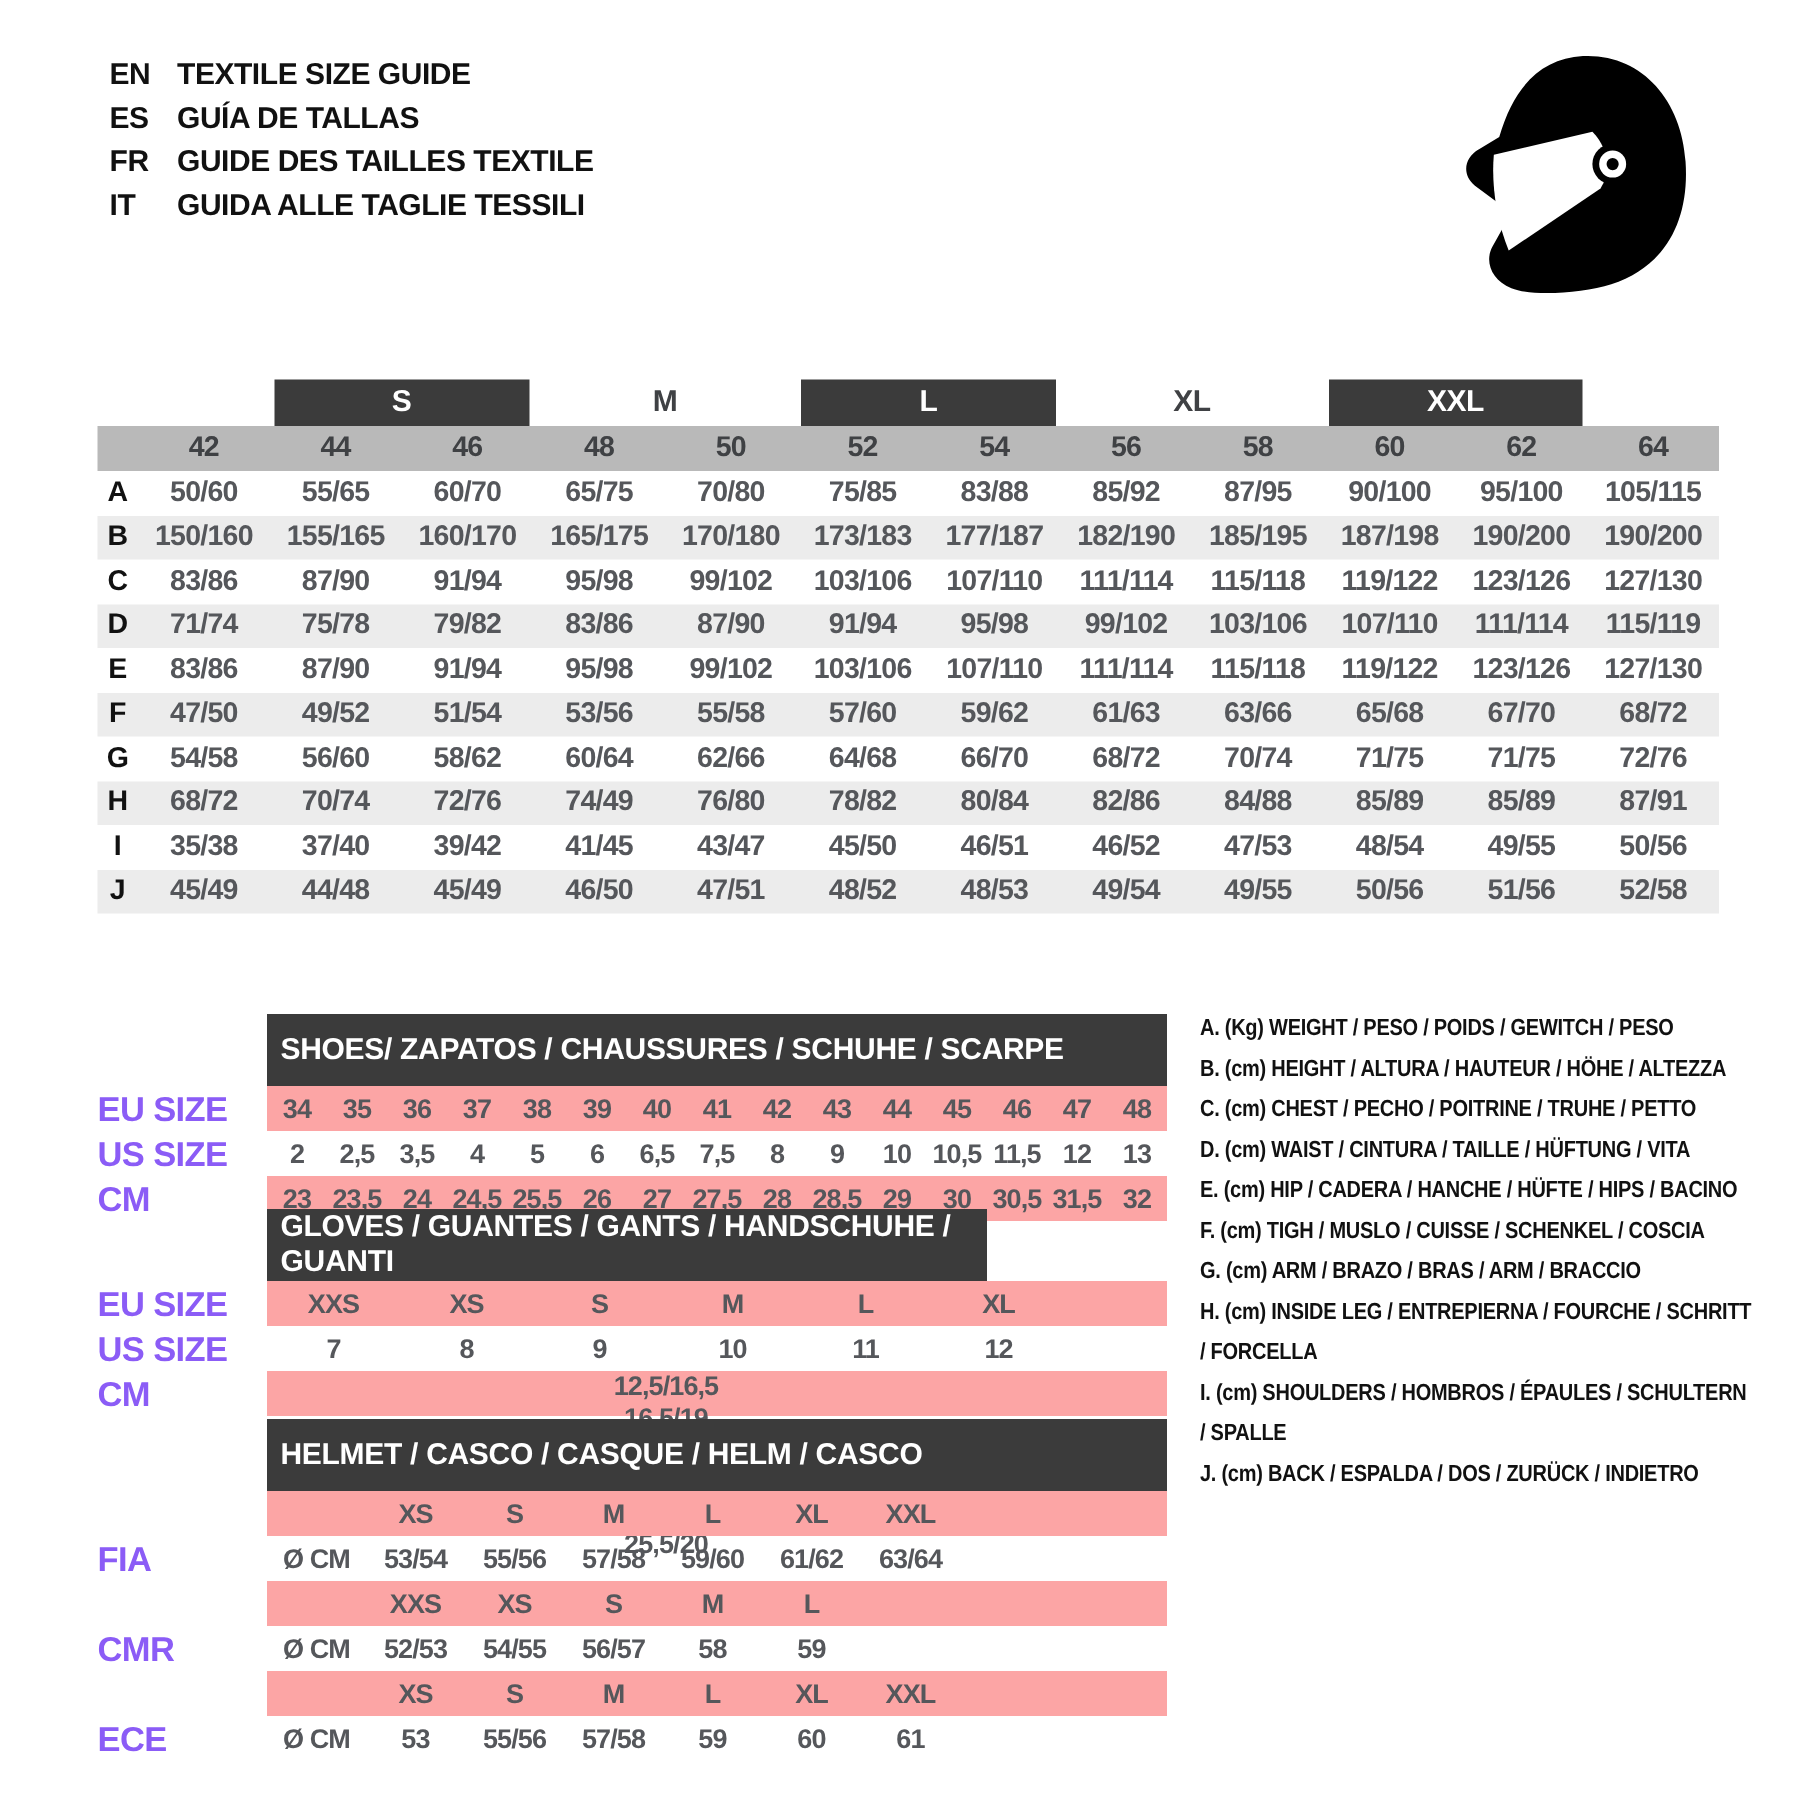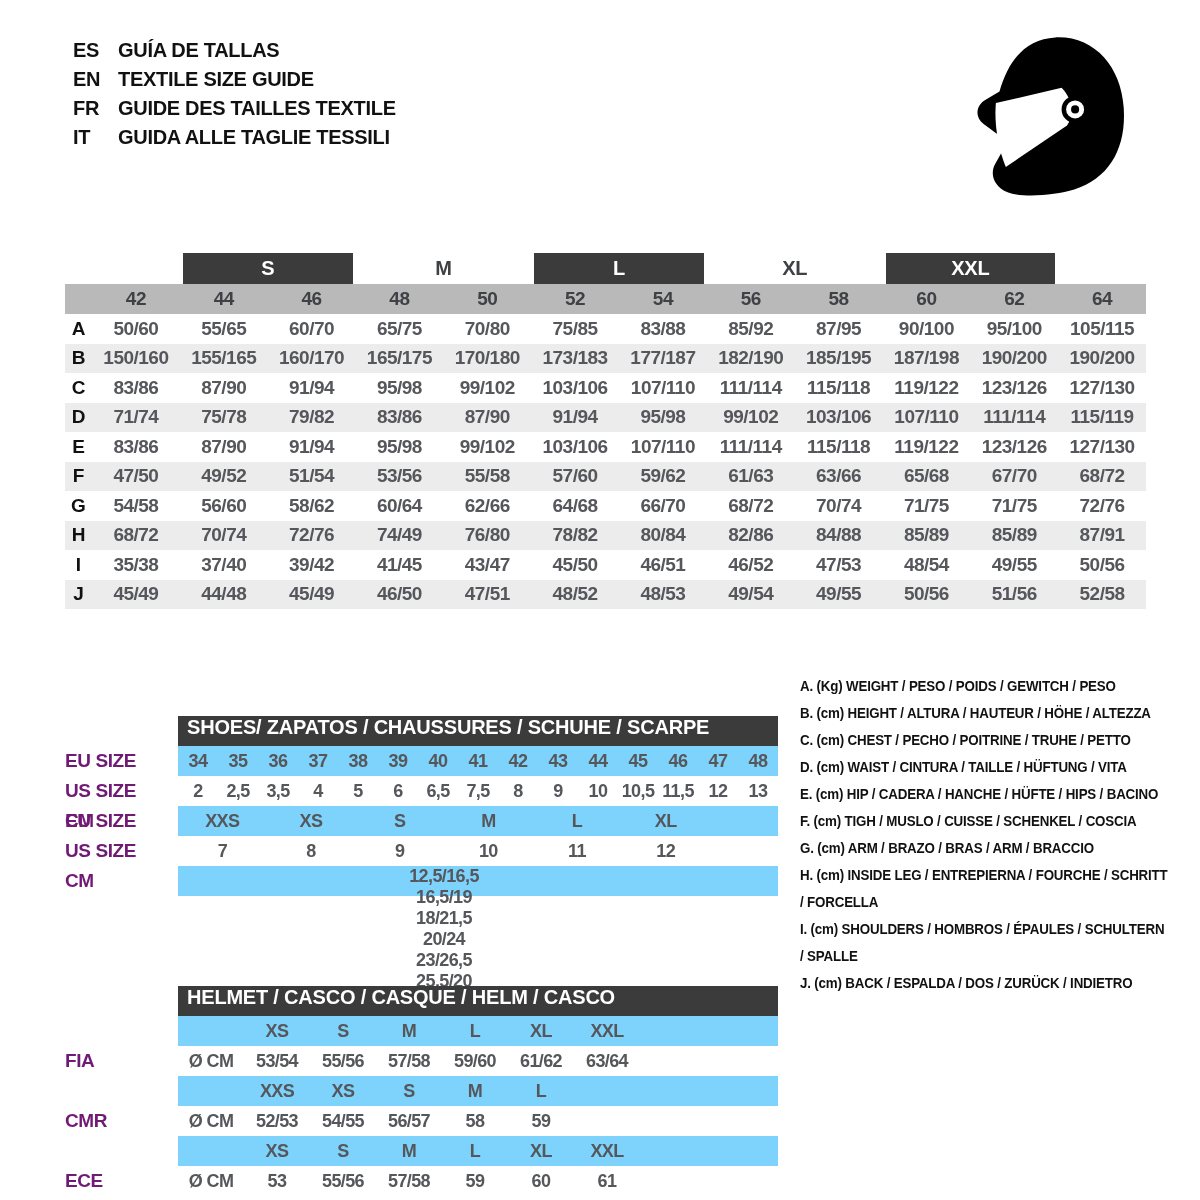--- a/index.html
+++ b/index.html
@@ -21,51 +21,51 @@
   .st-sizelabel{text-align:center;font-size:20px;height:31px;line-height:31px;color:#3f4144;letter-spacing:-0.3px;}
   .st-sizelabel.boxed{background:#3b3b3b;color:#fff;margin:0 3px;}
   .st-band{height:30px;background:#b9b9b9;color:#3f4144;}
   .st-cell{text-align:center;font-size:19px;letter-spacing:-0.5px;}
   .st-row{height:29.5px;color:#55575b;}
   .st-row.alt{background:#ececec;}
   .st-rowlabel{color:#111;text-align:center;font-size:19px;}
 
   
   .section{position:absolute;left:65px;width:720px;}
-  .sec-bar{margin-left:113px;height:30px;background:#3b3b3b;color:#fff;font-size:20px;
-           display:flex;align-items:flex-start;padding-left:9px;box-sizing:border-box;letter-spacing:-0.2px;margin-top:40px;}
+  .sec-bar{margin-left:113px;height:48px;background:#3b3b3b;color:#fff;font-size:20px;
+           display:flex;align-items:center;padding-left:9px;box-sizing:border-box;letter-spacing:-0.2px;}
   .w600{width:600px;} .w480{width:480px;}
   .sec-row{display:flex;height:30px;}
-  .sec-label{width:113px;display:flex;align-items:center;font-size:19px;color:#701a75;letter-spacing:-0.4px;}
+  .sec-label{width:113px;display:flex;align-items:center;font-size:23px;color:#8b5cf6;letter-spacing:-0.4px;}
   .sec-band{width:600px;display:flex;}
-  .sec-row.gray .sec-band{background:#7dd3fc;}
+  .sec-row.gray .sec-band{background:#fca5a5;}
   .sec-cells{display:flex;width:100%;}
   .sec-cell{flex:1;display:flex;align-items:center;justify-content:center;
             font-size:18px;color:#55575b;letter-spacing:-0.6px;}
   .helm-unit,.helm-cell{width:66px;display:flex;align-items:center;justify-content:center;
             font-size:18px;color:#55575b;letter-spacing:-0.6px;}
 
   
   .legend{position:absolute;left:800px;top:672px;width:430px;color:#111;}
   .legend-line{font-size:15.5px;line-height:27px;letter-spacing:-0.2px;width:430px;
                transform:scaleX(0.86);transform-origin:0 0;}
 </style>
 </head>
 <body>
 
 <div class="canvas">
 
   <div class="langs">
       <div class="lang-row">
+        <div class="lang-code" style="display: block;">EN</div>
+        <div class="lang-title" style="display: block;">TEXTILE SIZE GUIDE</div>
+      </div>
+      <div class="lang-row">
         <div class="lang-code" style="display: block;">ES</div>
         <div class="lang-title" style="display: block;">GUÍA DE TALLAS</div>
-      </div>
-      <div class="lang-row">
-        <div class="lang-code" style="display: block;">EN</div>
-        <div class="lang-title" style="display: block;">TEXTILE SIZE GUIDE</div>
       </div>
       <div class="lang-row">
         <div class="lang-code" style="display: block;">FR</div>
         <div class="lang-title" style="display: block;">GUIDE DES TAILLES TEXTILE</div>
       </div>
       <div class="lang-row">
         <div class="lang-code" style="display: block;">IT</div>
         <div class="lang-title" style="display: block;">GUIDA ALLE TAGLIE TESSILI</div>
       </div>
     </div>
@@ -323,20 +323,23 @@
               <div class="sec-cell">30,5</div>
               <div class="sec-cell">31,5</div>
               <div class="sec-cell">32</div>
             </div>
           </div>
         </div>
       </div>
   </div>
 
   <div class="section" style="top:806px">
+    <div class="sec-bar w480">
+      <span>GLOVES / GUANTES / GANTS / HANDSCHUHE / GUANTI</span>
+    </div>
     <div>
         <div class="sec-row gray">
           <div class="sec-label">EU SIZE</div>
           <div class="sec-band">
             <div class="sec-cells" style="width: 532px;">
               <div class="sec-cell">XXS</div>
               <div class="sec-cell">XS</div>
               <div class="sec-cell">S</div>
               <div class="sec-cell">M</div>
               <div class="sec-cell">L</div>

